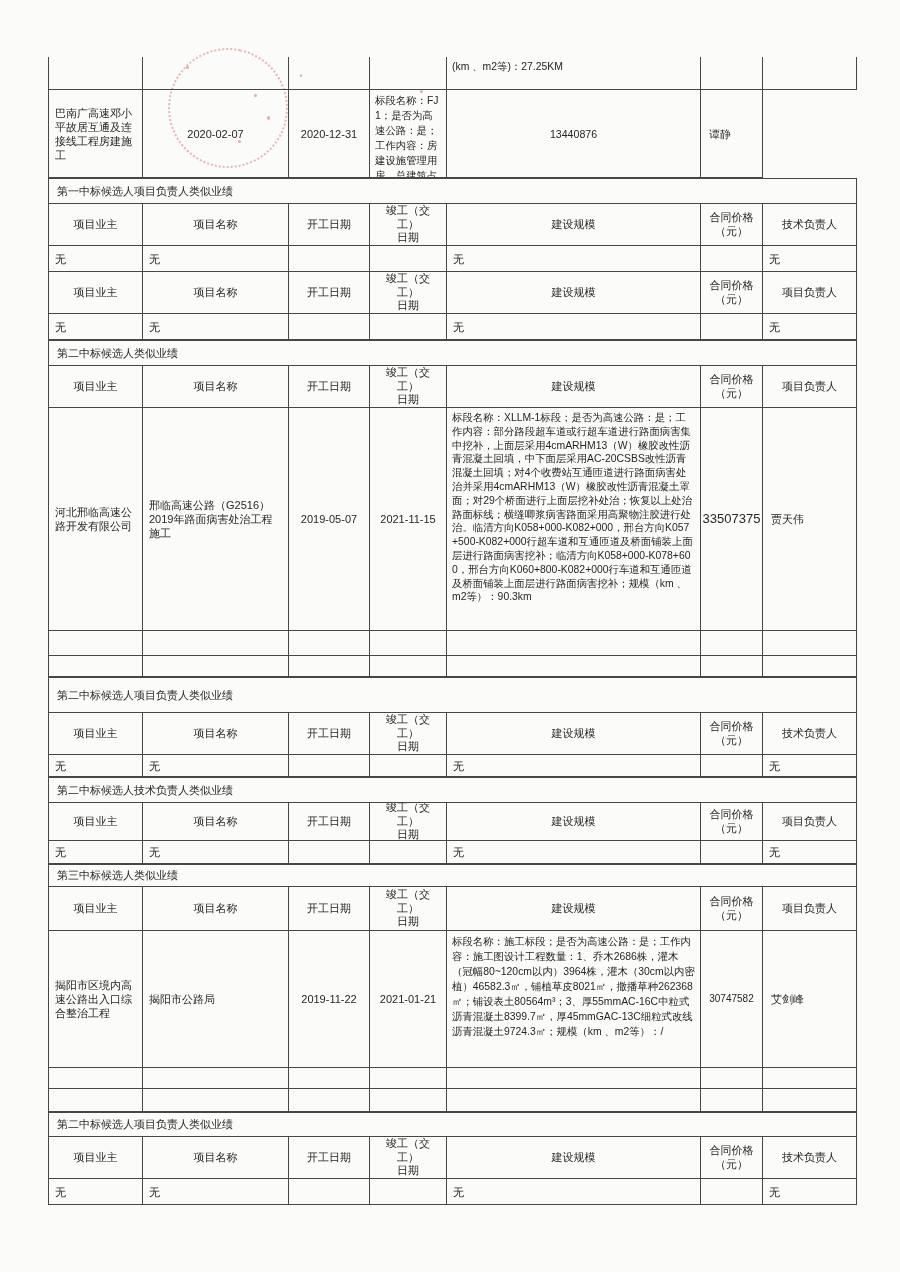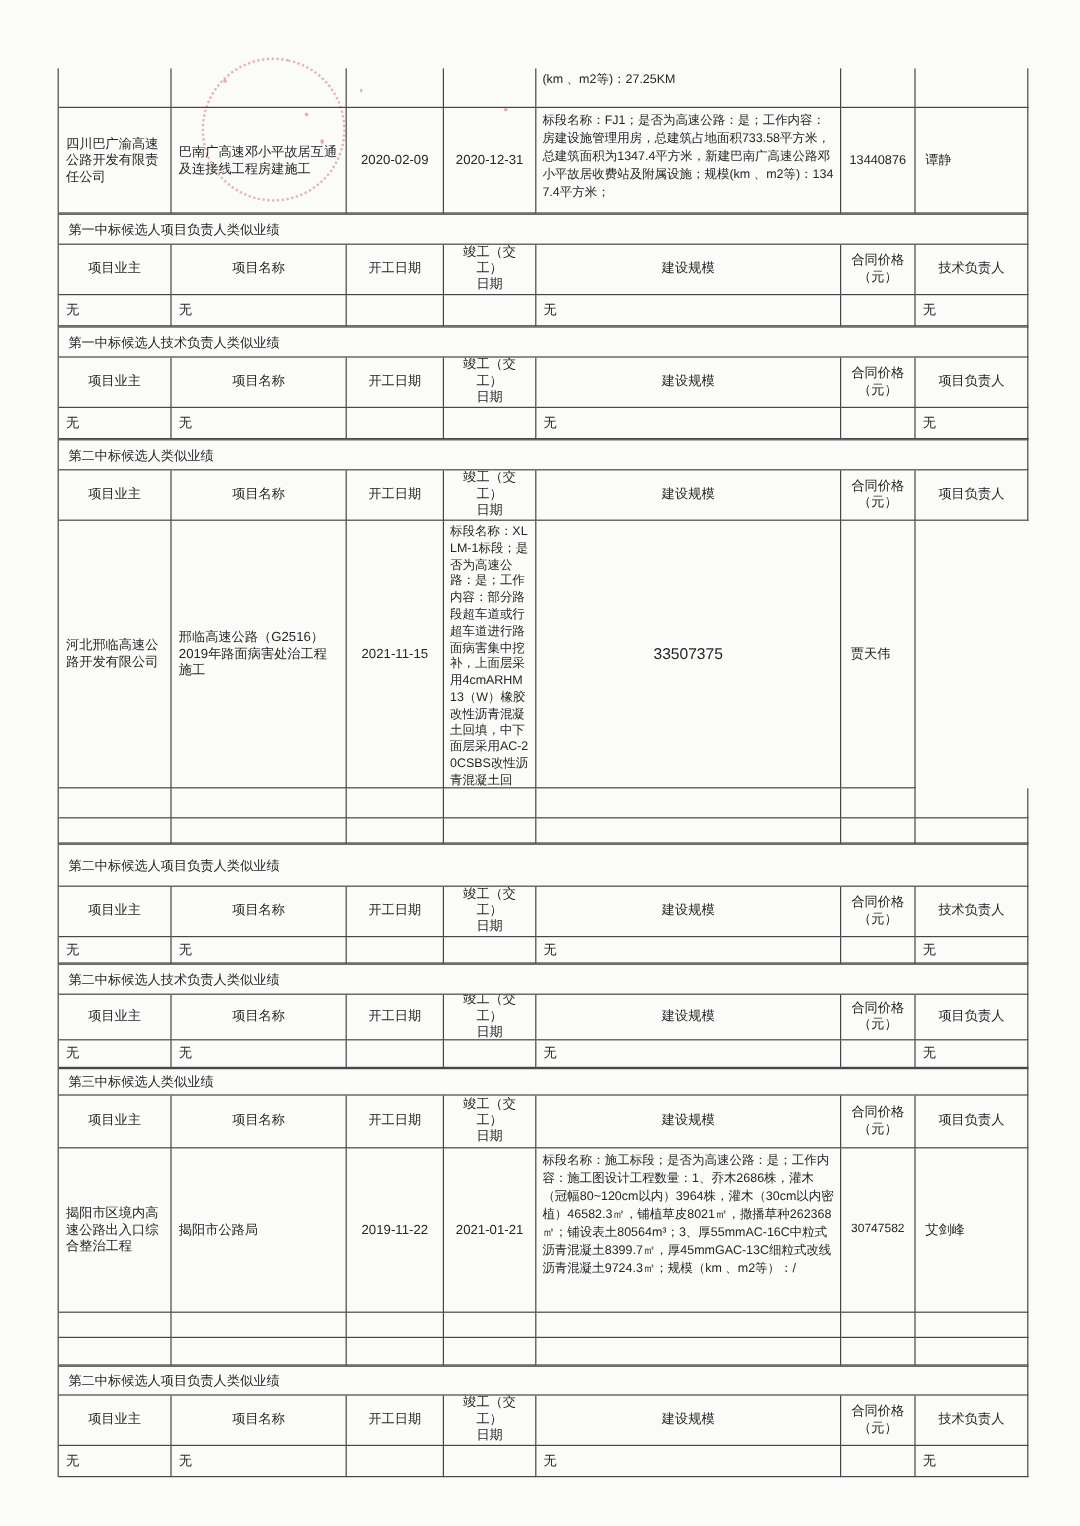--- a/index.html
+++ b/index.html
@@ -68,23 +68,22 @@
     <div class="c"></div>
     <div class="c"></div>
     <div class="c"></div>
     <div class="c"></div>
     <div class="c scale">(km 、m2等)：27.25KM</div>
     <div class="c"></div>
     <div class="c"></div>
   </div>
 
   <div class="r" style="height:88px;">
-    <div class="c">四川巴广渝高速公路开发有限责任公司</div>
     <div class="c">巴南广高速邓小平故居互通及连接线工程房建施工</div>
-    <div class="c ctr">2020-02-09</div>
+    <div class="c ctr">2020-02-07</div>
     <div class="c ctr">2020-12-31</div>
     <div class="c scale" style="line-height:15px;">标段名称：FJ1；是否为高速公路：是；工作内容：房建设施管理用房，总建筑占地面积733.58平方米，总建筑面积为1347.4平方米，新建巴南广高速公路邓小平故居收费站及附属设施；规模(km 、m2等)：1347.4平方米；</div>
     <div class="c ctr" style="padding:2px 3px;font-size:10.6px;">13440876</div>
     <div class="c person">谭静</div>
   </div>
 
   <div class="bar" style="height:26px;">第一中标候选人项目负责人类似业绩</div>
   <div class="r" style="height:42px;">
     <div class="c hd">项目业主</div>
     <div class="c hd">项目名称</div>
@@ -99,21 +98,20 @@
   <div class="r" style="height:26px;">
     <div class="c">无</div>
     <div class="c">无</div>
     <div class="c"></div>
     <div class="c"></div>
     <div class="c">无</div>
     <div class="c"></div>
     <div class="c">无</div>
   </div>
 
-  <div class="bar" style="height:26px;">第一中标候选人技术负责人类似业绩</div>
   <div class="r" style="height:42px;">
     <div class="c hd">项目业主</div>
     <div class="c hd">项目名称</div>
     <div class="c hd">开工日期</div>
     <div class="c hd">竣工（交工）
 日期</div>
     <div class="c hd">建设规模</div>
     <div class="c hd">合同价格
 （元）</div>
     <div class="c hd">项目负责人</div>
@@ -136,20 +134,21 @@
     <div class="c hd">竣工（交工）
 日期</div>
     <div class="c hd">建设规模</div>
     <div class="c hd">合同价格
 （元）</div>
     <div class="c hd">项目负责人</div>
   </div>
   <div class="r" style="height:223px;">
     <div class="c">河北邢临高速公路开发有限公司</div>
     <div class="c">邢临高速公路（G2516）2019年路面病害处治工程施工</div>
+    <div class="c ctr">2019-05-07</div>
     <div class="c ctr">2021-11-15</div>
     <div class="c scale">标段名称：XLLM-1标段；是否为高速公路：是；工作内容：部分路段超车道或行超车道进行路面病害集中挖补，上面层采用4cmARHM13（W）橡胶改性沥青混凝土回填，中下面层采用AC-20CSBS改性沥青混凝土回填；对4个收费站互通匝道进行路面病害处治并采用4cmARHM13（W）橡胶改性沥青混凝土罩面；对29个桥面进行上面层挖补处治；恢复以上处治路面标线；横缝唧浆病害路面采用高聚物注胶进行处治。临清方向K058+000-K082+000，邢台方向K057+500-K082+000行超车道和互通匝道及桥面铺装上面层进行路面病害挖补；临清方向K058+000-K078+600，邢台方向K060+800-K082+000行车道和互通匝道及桥面铺装上面层进行路面病害挖补；规模（km 、m2等）：90.3km</div>
     <div class="c ctr" style="padding:2px 3px;font-size:13px;">33507375</div>
     <div class="c person">贾天伟</div>
   </div>
   <div class="r" style="height:25px;">
     <div class="c"></div>
       <div class="c"></div>
       <div class="c"></div>
       <div class="c"></div>

